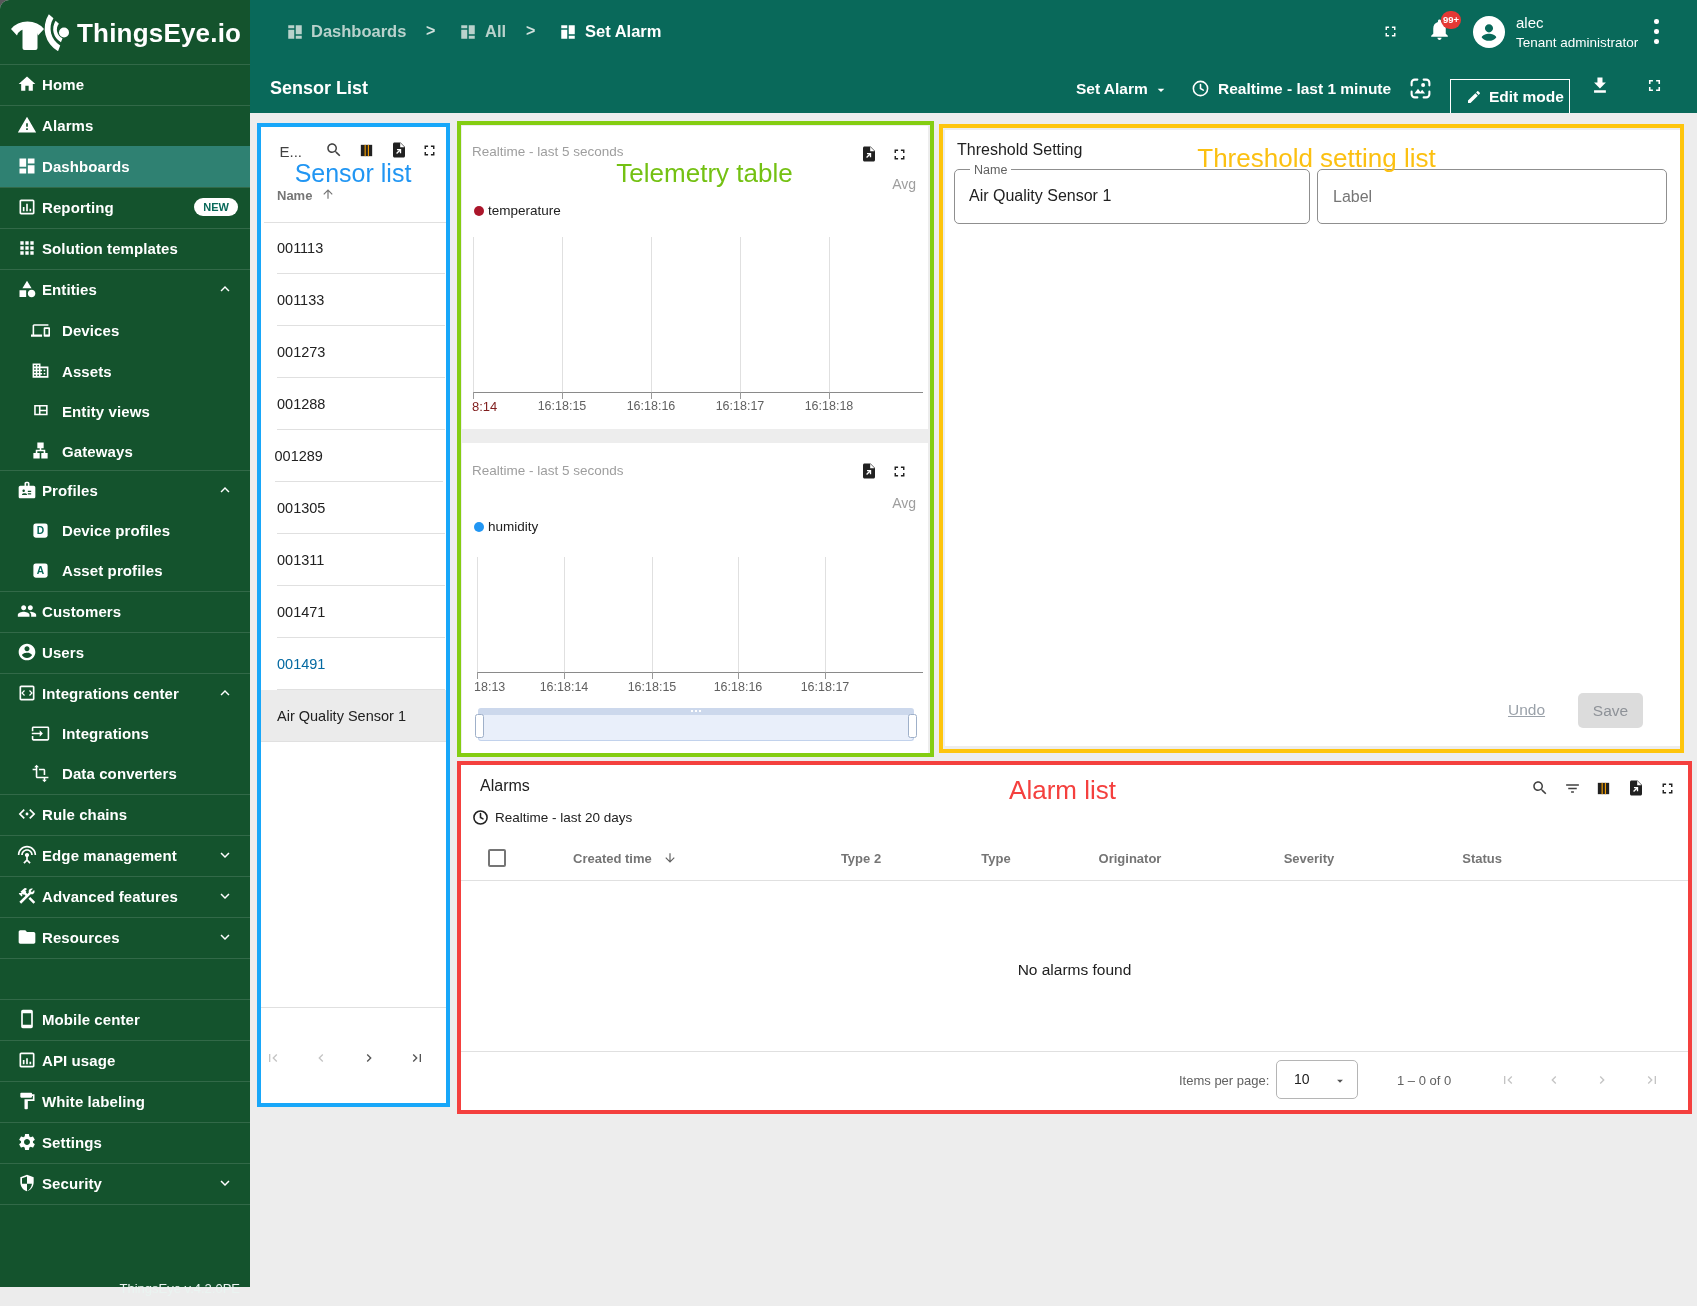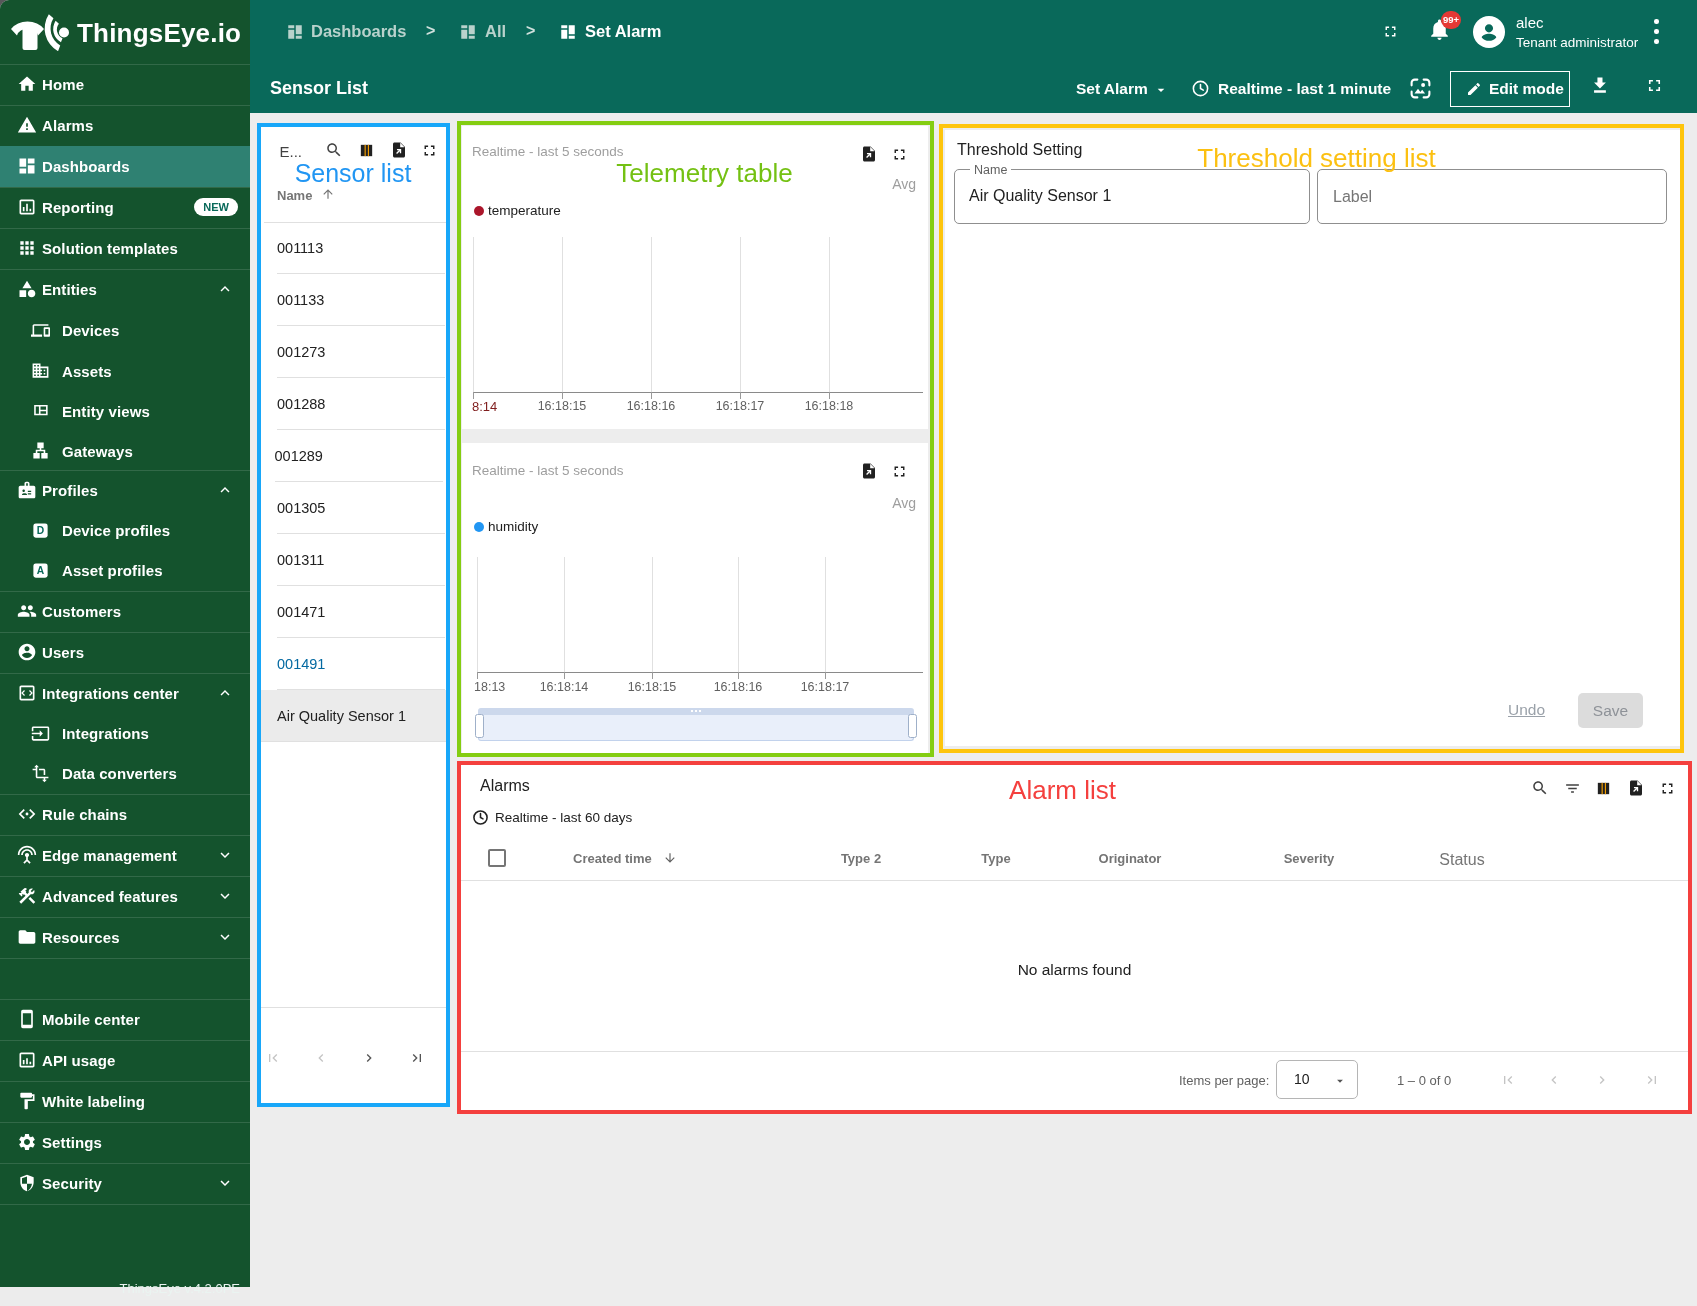--- a/index.html
+++ b/index.html
@@ -303,21 +303,21 @@
   <svg class="abs" style="left:1159px;top:13px;" width="23" height="23" viewBox="0 0 22 22">
         <g fill="none" stroke="#fff" stroke-width="2" stroke-linecap="round">
           <path d="M2.5 8V5.5A3 3 0 0 1 5.5 2.5H8"></path>
           <path d="M14 2.5h2.5A3 3 0 0 1 19.5 5.5V8"></path>
           <path d="M19.5 14v2.5a3 3 0 0 1-3 3H14"></path>
           <path d="M8 19.5H5.5a3 3 0 0 1-3-3V14"></path>
         </g>
         <circle cx="13.5" cy="7.6" r="1.9" fill="#fff"></circle>
         <path fill="#fff" d="M5.2 15.8l3.4-4.5 2.3 3 1.7-2.2 2.8 3.7z"></path>
       </svg>
-  <div class="abs" style="left:1200px;top:7px;width:118px;height:34px;border:1px solid #fff;border-radius:0;">
+  <div class="abs" style="left:1200px;top:15px;width:118px;height:34px;border:1px solid #fff;border-radius:0;">
     <svg class="abs" style="left:15px;top:9px;" width="16" height="16" viewBox="0 0 24 24" fill="#fff">
           <path d="M3 17.25V21h3.75L17.81 9.94l-3.75-3.75L3 17.25zM20.71 7.04c.39-.39.39-1.02 0-1.41l-2.34-2.34c-.39-.39-1.02-.39-1.41 0l-1.83 1.83 3.75 3.75 1.83-1.83z"></path>
         </svg>
     <div class="abs" style="left:38px;top:8px;font-size:15.5px;font-weight:700;color:#fff;">Edit mode</div>
   </div>
   <svg class="abs" style="left:1339px;top:11px;" width="22" height="22" viewBox="0 0 24 24" fill="#fff">
         <path d="M19 9h-4V3H9v6H5l7 7 7-7zM5 18v3h14v-3H5z" transform="scale(0.92) translate(1,0)"></path>
       </svg>
   <svg class="abs" style="left:1395px;top:12px;" width="19" height="19" viewBox="0 0 24 24" fill="#fff">
         <path d="M7 14H5v5h5v-2H7v-3zm-2-4h2V7h3V5H5v5zm12 7h-3v2h5v-5h-2v3zM14 5v2h3v3h2V5h-5z"></path>
@@ -471,31 +471,31 @@
           <path fill="#fff" d="M13.6 2.4v5.8h5.8z"></path>
           <path fill="#fff" d="m9.4 17.4 3.7-3.7v2.5h1.8v-5.6H9.3v1.8h2.5l-3.7 3.7z"></path>
         </svg>
     <svg class="abs" style="left:1198px;top:15px;" width="17" height="17" viewBox="0 0 24 24" fill="#212121">
           <path d="M7 14H5v5h5v-2H7v-3zm-2-4h2V7h3V5H5v5zm12 7h-3v2h5v-5h-2v3zM14 5v2h3v3h2V5h-5z"></path>
         </svg>
     <svg class="abs" style="left:11px;top:44px;" width="17" height="17" viewBox="0 0 24 24" fill="none" stroke="#212121" stroke-width="2.2">
           <circle cx="12" cy="12" r="9.3"></circle>
           <path d="M12 6.5v5.5l3.5 2" stroke-linecap="round"></path>
         </svg>
-    <div class="abs" style="left:34px;top:45px;font-size:13.5px;color:#212121;">Realtime - last 60 days</div>
+    <div class="abs" style="left:34px;top:45px;font-size:13.5px;color:#212121;">Realtime - last 20 days</div>
     <div class="abs" style="left:27px;top:84px;width:18px;height:18px;border:2px solid #757575;border-radius:2px;box-sizing:border-box;"></div>
     <div class="abs" style="left:112px;top:86px;font-size:13px;font-weight:700;color:#757575;">Created time</div>
     <svg class="abs" style="left:202px;top:86px;" width="14" height="14" viewBox="0 0 24 24" fill="#616161">
           <path d="m20 12-1.41-1.41L13 16.17V4h-2v12.17l-5.58-5.59L4 12l8 8 8-8z"></path>
         </svg>
     <div class="abs" style="left:360px;top:86px;width:80px;text-align:center;font-size:13px;font-weight:700;color:#757575;">Type 2</div>
     <div class="abs" style="left:495px;top:86px;width:80px;text-align:center;font-size:13px;font-weight:700;color:#757575;">Type</div>
     <div class="abs" style="left:629px;top:86px;width:80px;text-align:center;font-size:13px;font-weight:700;color:#757575;">Originator</div>
     <div class="abs" style="left:808px;top:86px;width:80px;text-align:center;font-size:13px;font-weight:700;color:#757575;">Severity</div>
-    <div class="abs" style="left:961px;top:86px;width:80px;text-align:center;font-size:16px;font-weight:400;color:#757575;">Status</div>
+    <div class="abs" style="left:961px;top:86px;width:80px;text-align:right;font-size:13px;font-weight:700;color:#757575;">Status</div>
     <div class="abs" style="left:0;top:115px;right:0;height:1px;background:#e0e0e0;"></div>
     <div class="abs" style="left:0;top:196px;width:1227px;text-align:center;font-size:15.5px;color:#212121;">No alarms found</div>
     <div class="abs" style="left:0;top:286px;right:0;height:1px;background:#e0e0e0;"></div>
     <div class="abs" style="left:718px;top:308px;font-size:13px;color:#616161;">Items per page:</div>
     <div class="abs" style="left:815px;top:295px;width:82px;height:39px;border:1px solid #b5b5b5;border-radius:5px;box-sizing:border-box;">
       <span style="position:absolute;left:17px;top:10px;font-size:14px;color:#212121;">10</span>
       <svg style="position:absolute;right:10px;top:13px;" width="14" height="14" viewBox="0 0 24 24" fill="#545454">
             <path d="M7 10l5 5 5-5z"></path>
           </svg>
     </div>

